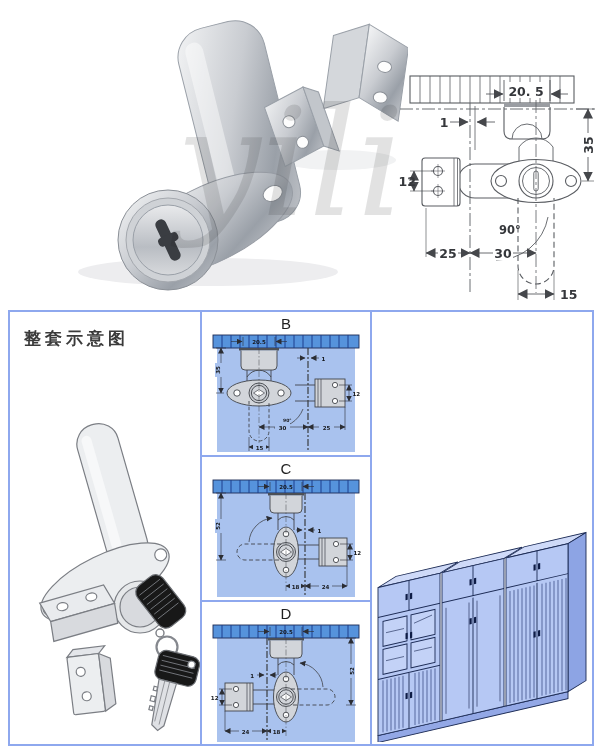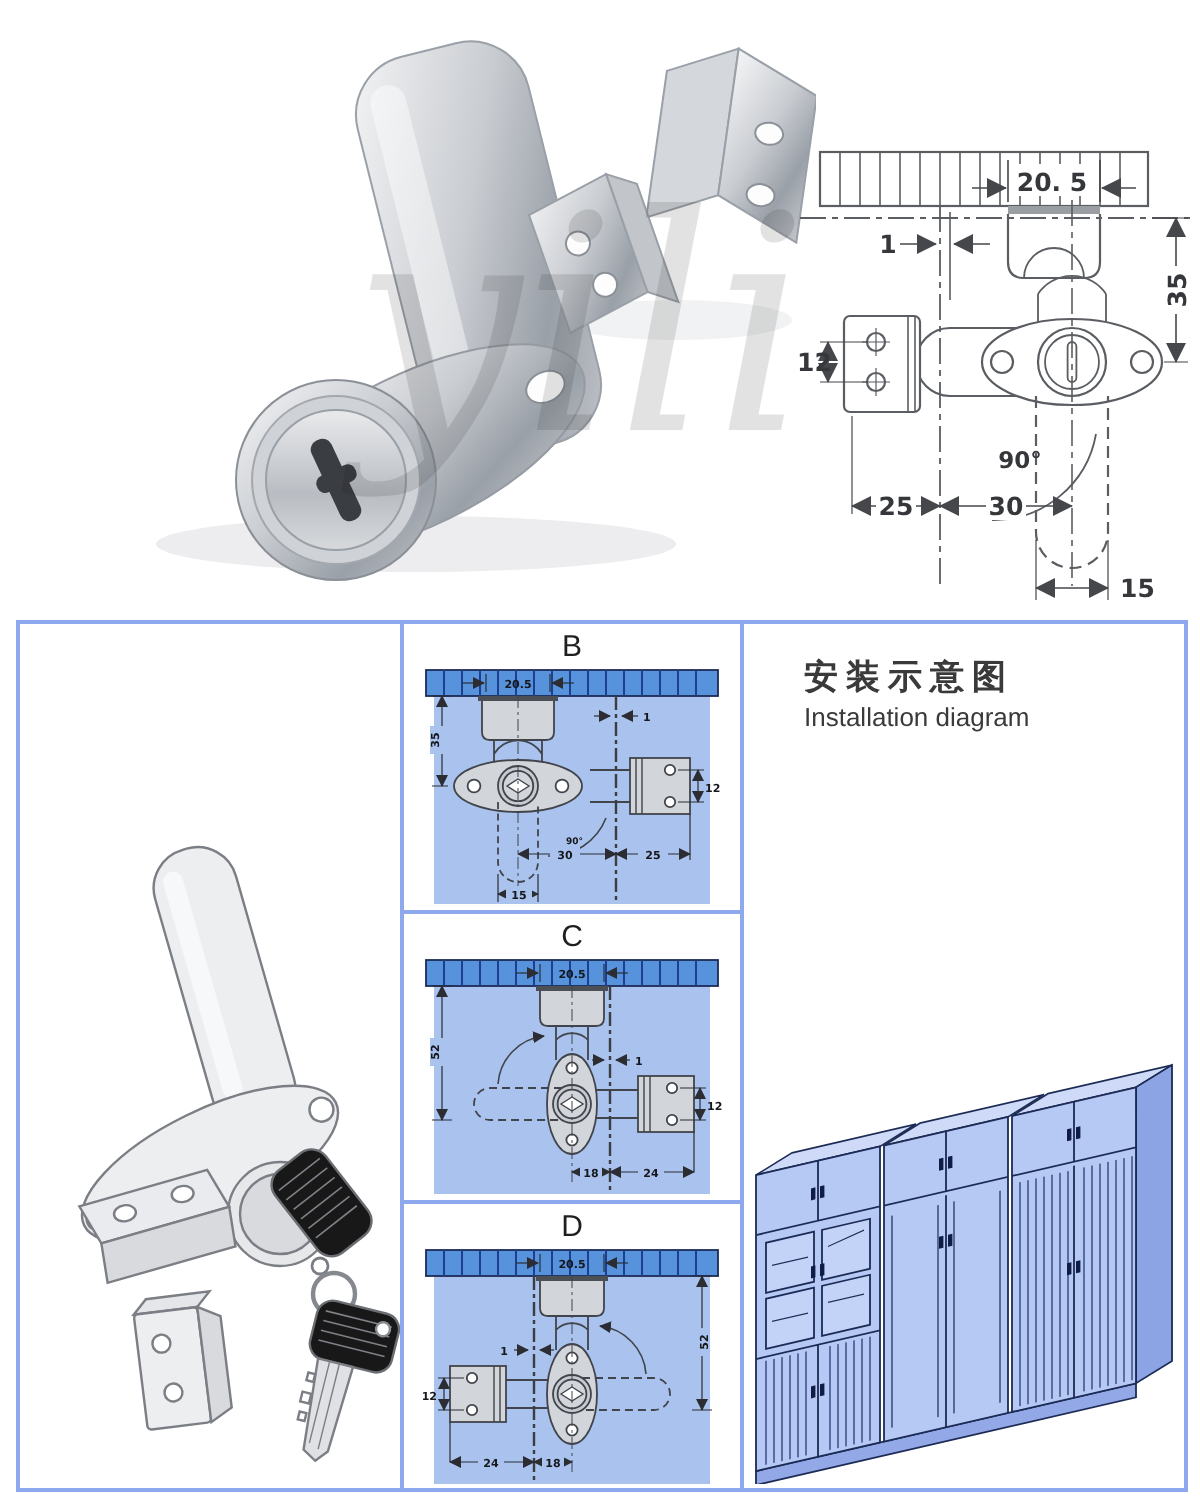--- a/index.html
+++ b/index.html
@@ -138,20 +138,21 @@
   <text class="dim" x="0.5" y="135.5">12</text>
   <text class="dim" transform="translate(195,95) rotate(-90)" text-anchor="middle">35</text>
   <text class="dim90" x="112" y="184" text-anchor="middle">90°</text>
   <text class="dim" x="50" y="207.5" text-anchor="middle">25</text>
   <text class="dim" x="105" y="207.5" text-anchor="middle">30</text>
   <text class="dim" x="162" y="248.5">15</text>
 </svg>
 
 <div class="panel" style="left:8px;top:310px;width:194px;height:436px">
   <div class="titles">
+    <div class="t-cn">整套示意图</div>
   </div>
   <svg class="abs" style="left:0;bottom:2px" width="190" height="335" viewBox="0 0 190 335">
     <g stroke="#7b7e84" stroke-width="1.2">
       <g transform="rotate(-16 102 90)">
         <rect x="82" y="15" width="42" height="145" rx="20" fill="#eceef0"></rect>
         <rect x="88" y="24" width="10" height="118" rx="5" fill="#f7f8f9" stroke="none"></rect>
       </g>
       <ellipse cx="100" cy="162" rx="16" ry="8" fill="#dfe1e5"></ellipse>
       <g transform="rotate(-26 95 175)">
         <ellipse cx="95" cy="175" rx="70" ry="27" fill="#eceef0"></ellipse>
@@ -373,24 +374,20 @@
     <text class="dimS" x="75" y="11" text-anchor="middle">20.5</text>
     <text class="dimS" x="43" y="54.5" text-anchor="end">1</text>
     <text class="dimS" transform="translate(143,48) rotate(-90)" text-anchor="middle">52</text>
     <text class="dimS" x="7.5" y="77" text-anchor="end">12</text>
     <text class="dimS" x="34.5" y="110.5" text-anchor="middle">24</text>
     <text class="dimS" x="65.5" y="110.5" text-anchor="middle">18</text>
   </svg>
 </div>
 
 <div class="panel" style="left:370px;top:310px;width:224px;height:436px">
-  <div class="titles" style="padding-left:30px">
-    <div class="t-cn">安装示意图</div>
-    <div class="t-en">Installation diagram</div>
-  </div>
   <svg class="abs" style="left:1px;bottom:2px" width="218" height="312" viewBox="0 0 218 312">
     <g transform="translate(3,158) skewY(-13)" stroke="#1c2b55" stroke-width=".9" fill="#b6c8f4">
       <rect x="2" y="148" width="190" height="7" fill="#93a8e6"></rect>
       <path d="M2,0L64,0L82,-7L20,-7Z" fill="#cfdaf8"></path>
       <path d="M66,0L128,0L146,-7L84,-7Z" fill="#cfdaf8"></path>
       <path d="M130,0L192,0L210,-7L148,-7Z" fill="#cfdaf8"></path>
       <path d="M192,0L210,-7L210,141L192,148Z" fill="#8da4e4"></path>
       <g>
         <rect x="2" y="0" width="62" height="148"></rect>
         <path d="M2,30H64M33,0V30" fill="none"></path>

